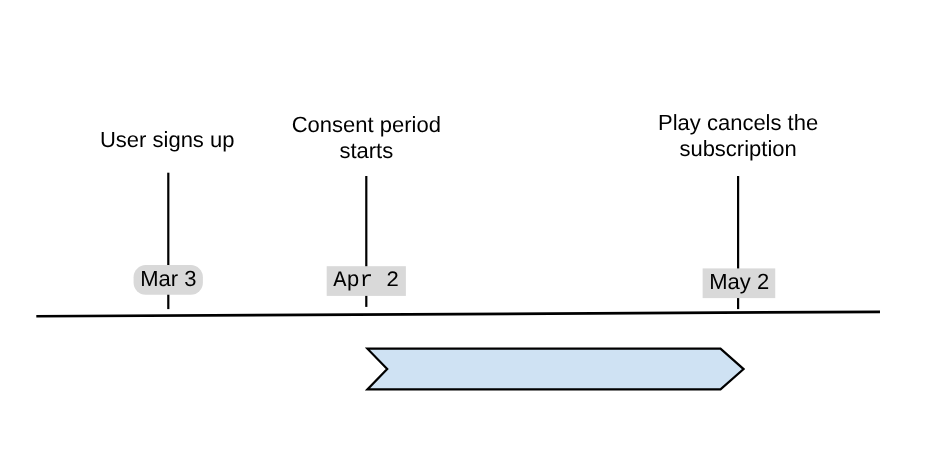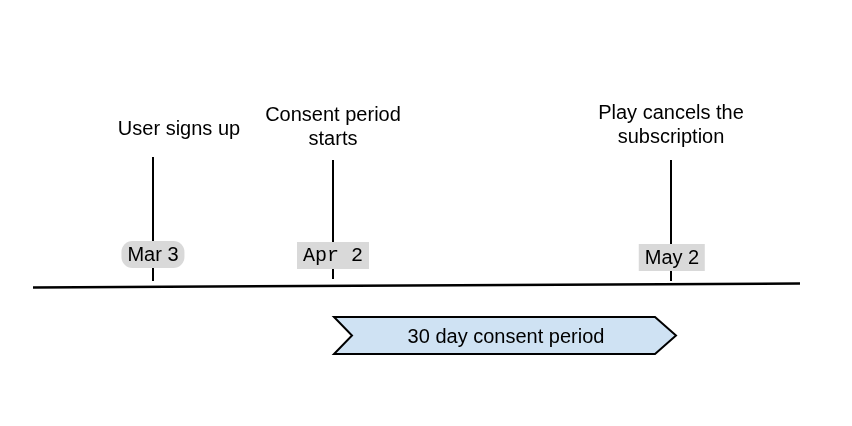--- a/index.html
+++ b/index.html
@@ -35,21 +35,21 @@
     position: absolute;
     transform: translateX(-50%);
     background: #d9d9d9;
     font-size: 20px;
     line-height: 25px;
     padding: 1px 6px;
     white-space: nowrap;
     z-index: 2;
   }
   
-  .event-a .event-label { left: 152px; top: 116px; margin-left: 27px; }
+  .event-a .event-label { left: 152px; top: 116px; }
   .event-a .tick       { left: 152px; top: 157px; height: 124px; }
   .event-a .date-chip  { left: 153px; top: 241px; border-radius: 11px; }
 
   .event-b .event-label { left: 333px; top: 102px; }
   .event-b .tick       { left: 332px; top: 160px; height: 119px; }
   .event-b .date-chip  { left: 333px; top: 242px; font-family: Liberation Mono, monospace; }
 
   .event-c .event-label { left: 671px; top: 100px; }
   .event-c .tick       { left: 670px; top: 160px; height: 121px; }
   .event-c .date-chip  { left: 672px; top: 244px; }
@@ -100,15 +100,14 @@
     <div class="date-chip">May 2</div>
   </div>
 
   <svg class="overlay-svg" viewBox="0 0 852 426" xmlns="http://www.w3.org/2000/svg">
     <line x1="33" y1="287.5" x2="800" y2="283.5" stroke="#000000" stroke-width="2.5"></line>
   </svg>
 
   <svg class="overlay-svg banner-svg" viewBox="0 0 852 426" xmlns="http://www.w3.org/2000/svg">
     <polygon points="334,317 655,317 676,335.5 655,354 334,354 352,335.5" fill="#cfe2f3" stroke="#000000" stroke-width="2"></polygon>
   </svg>
-  <div class="banner-text">30 day consent period</div>
 
 </div>
 
 </body></html>

